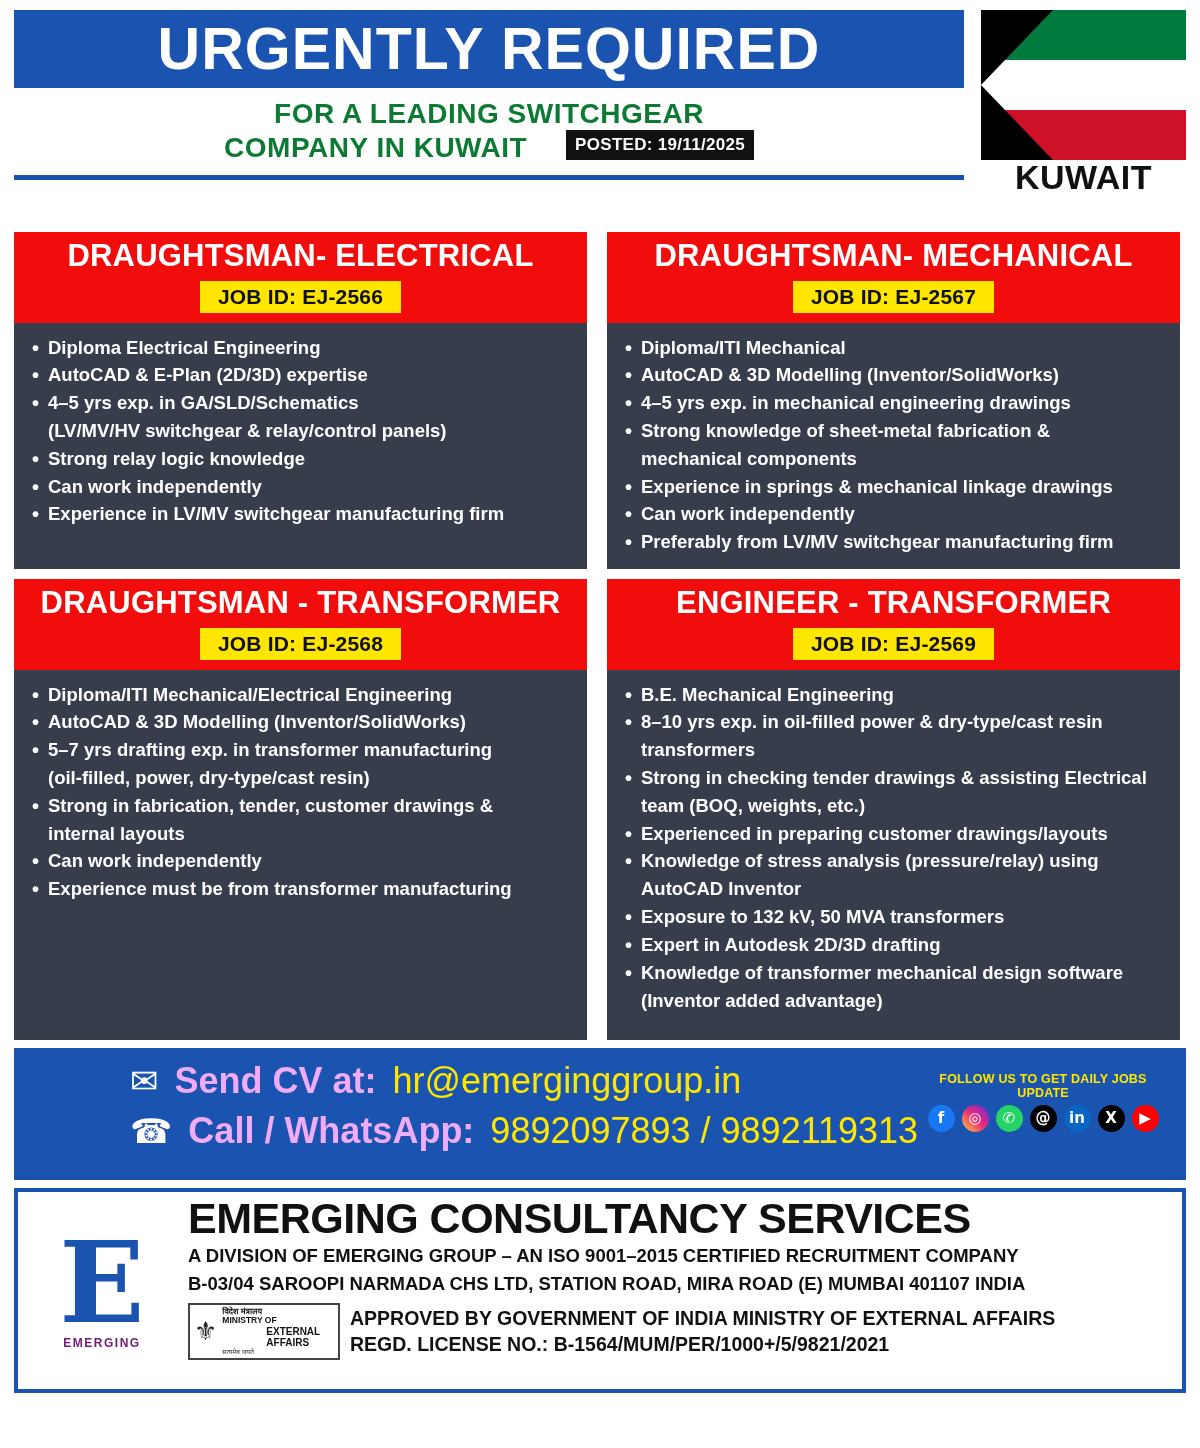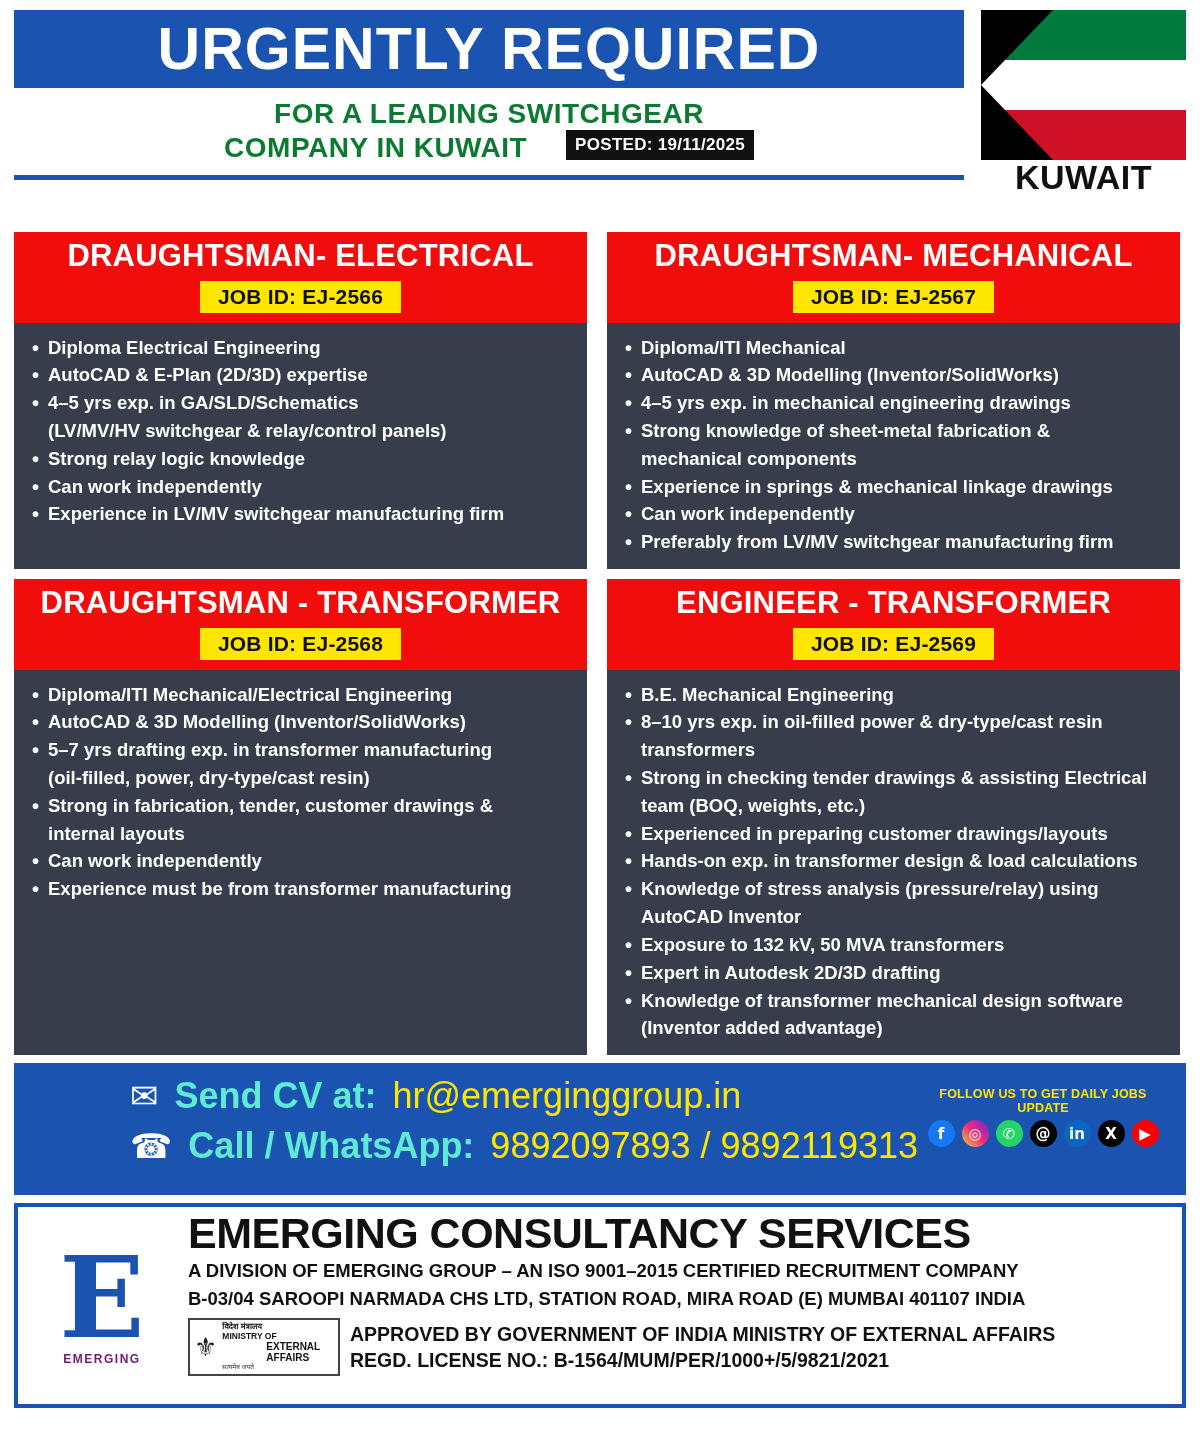--- a/index.html
+++ b/index.html
@@ -167,21 +167,21 @@
     height: 132px;
   }
   .contact-line {
     display: flex;
     align-items: center;
     gap: 16px;
     padding-left: 96px;
   }
   .contact-line + .contact-line { margin-top: 8px; }
   .c-ico { font-size: 34px; color: #ffffff; line-height: 1; }
-  .c-label { color: #5eead4; font-size: 36px; font-weight: bold; }
+  .c-label { color: #f0abfc; font-size: 36px; font-weight: bold; }
   .c-val { color: #ffe600; font-size: 36px; font-weight: normal; }
   .social {
     position: absolute;
     right: 18px;
     top: 24px;
     width: 250px;
     text-align: center;
   }
   .social-title {
     color: #ffe600;
@@ -378,21 +378,20 @@
         <div class="jobid">JOB ID: EJ-2569</div>
       </div>
       <div class="card-body">
         <ul>
           <li>B.E. Mechanical Engineering</li>
           <li>8–10 yrs exp. in oil-filled power &amp; dry-type/cast resin</li>
           <li class="cont">transformers</li>
           <li>Strong in checking tender drawings &amp; assisting Electrical</li>
           <li class="cont">team (BOQ, weights, etc.)</li>
           <li>Experienced in preparing customer drawings/layouts</li>
-          <li>Hands-on exp. in transformer design &amp; load calculations</li>
           <li>Knowledge of stress analysis (pressure/relay) using</li>
           <li class="cont">AutoCAD Inventor</li>
           <li>Exposure to 132 kV, 50 MVA transformers</li>
           <li>Expert in Autodesk 2D/3D drafting</li>
           <li>Knowledge of transformer mechanical design software</li>
           <li class="cont">(Inventor added advantage)</li>
         </ul>
       </div>
     </div>
   </div>

